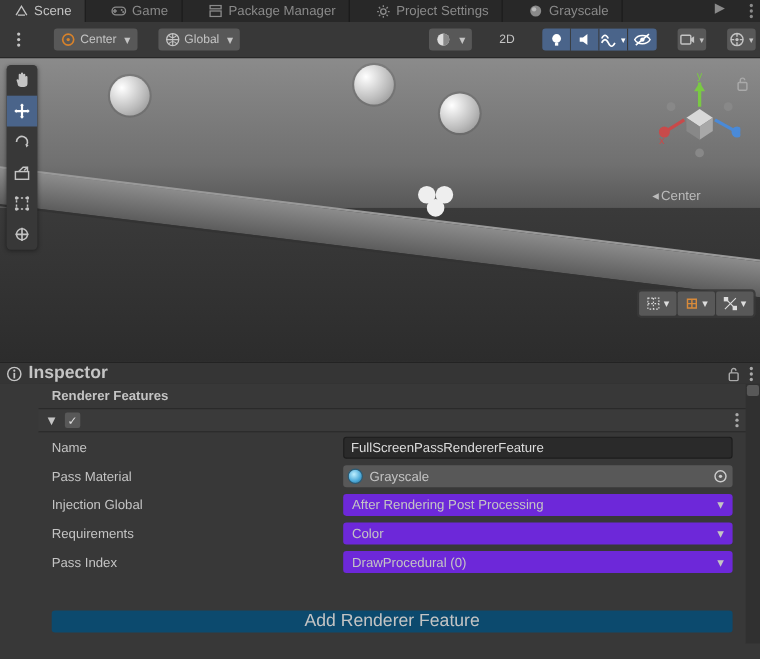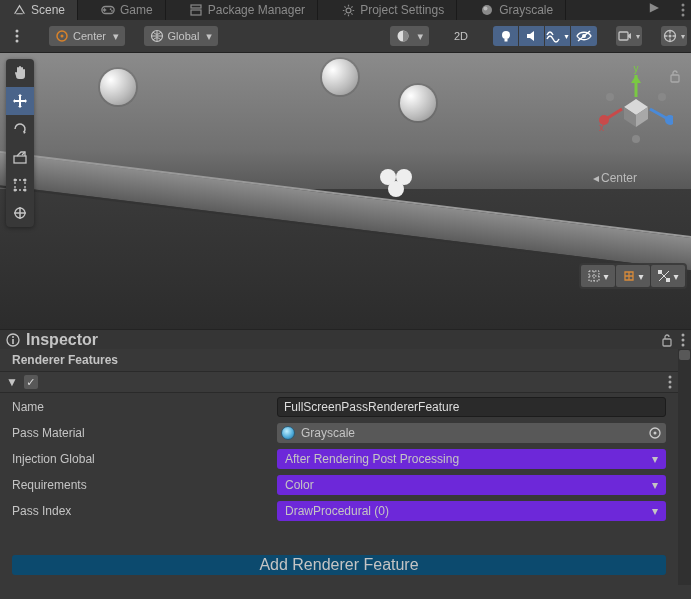--- a/index.html
+++ b/index.html
@@ -36,21 +36,21 @@
   .persp { position:absolute; right: 54px; top: 118px; color:#bbb; font-size:12px; display:flex; align-items:center; gap:2px;}
   .light-sphere { position:absolute; width:36px; height:36px; border-radius:50%; background: radial-gradient(circle at 30% 30%, #fff, #bbb 60%, #888); box-shadow: 0 0 0 2px rgba(0,0,0,.1);}
   .scene-overlay-bar { position:absolute; right:4px; bottom:40px; display:flex; gap:1px; background:rgba(56,56,56,.9); border-radius:4px; padding:2px;}
   .ov-btn { width:34px; height:22px; background:#585858; border-radius:2px; display:flex; align-items:center; justify-content:center; color:#ddd; cursor:pointer; gap:2px; font-size:10px;}
   .ov-btn.orange svg path { stroke:#d88a3a; }
   
   .panel-header { display:flex; align-items:center; height:20px; background:#353535; padding:0 6px; gap:6px; border-top:1px solid #232323; color:#c4c4c4;}
   .panel-title { font-weight:bold; font-size:16px; }
   .panel-header .rspace { margin-left:auto; display:flex; gap:8px; }
   
-  .inspector-body { background:#383838; padding: 0 0 10px 0; position:relative;}
+  .inspector-body { background:#383838; padding: 0 0 10px 0; position:relative;margin-left:35px;}
   .section-header { padding: 4px 12px; font-weight:bold; font-size:12px; }
   .feature-header { display:flex; align-items:center; height:22px; background:#3a3a3a; padding:0 6px; gap:6px; border-top:1px solid #2a2a2a; border-bottom:1px solid #2a2a2a;}
   .foldout { cursor:pointer; }
   .checkbox { width:14px; height:14px; background:#585858; border-radius:2px; display:flex; align-items:center; justify-content:center; color:#ddd; font-size:11px; cursor:pointer;}
   .feature-title { font-weight:bold; font-size:12px; }
   .kebab { margin-left:auto; cursor:pointer; color:#bbb;}
   
   .prop-rows { padding: 4px 12px; display:flex; flex-direction:column; gap:6px; }
   .prop-row { display:flex; align-items:center; height:20px; }
   .prop-label { width: 265px; color:#c4c4c4; font-size:12px; }

